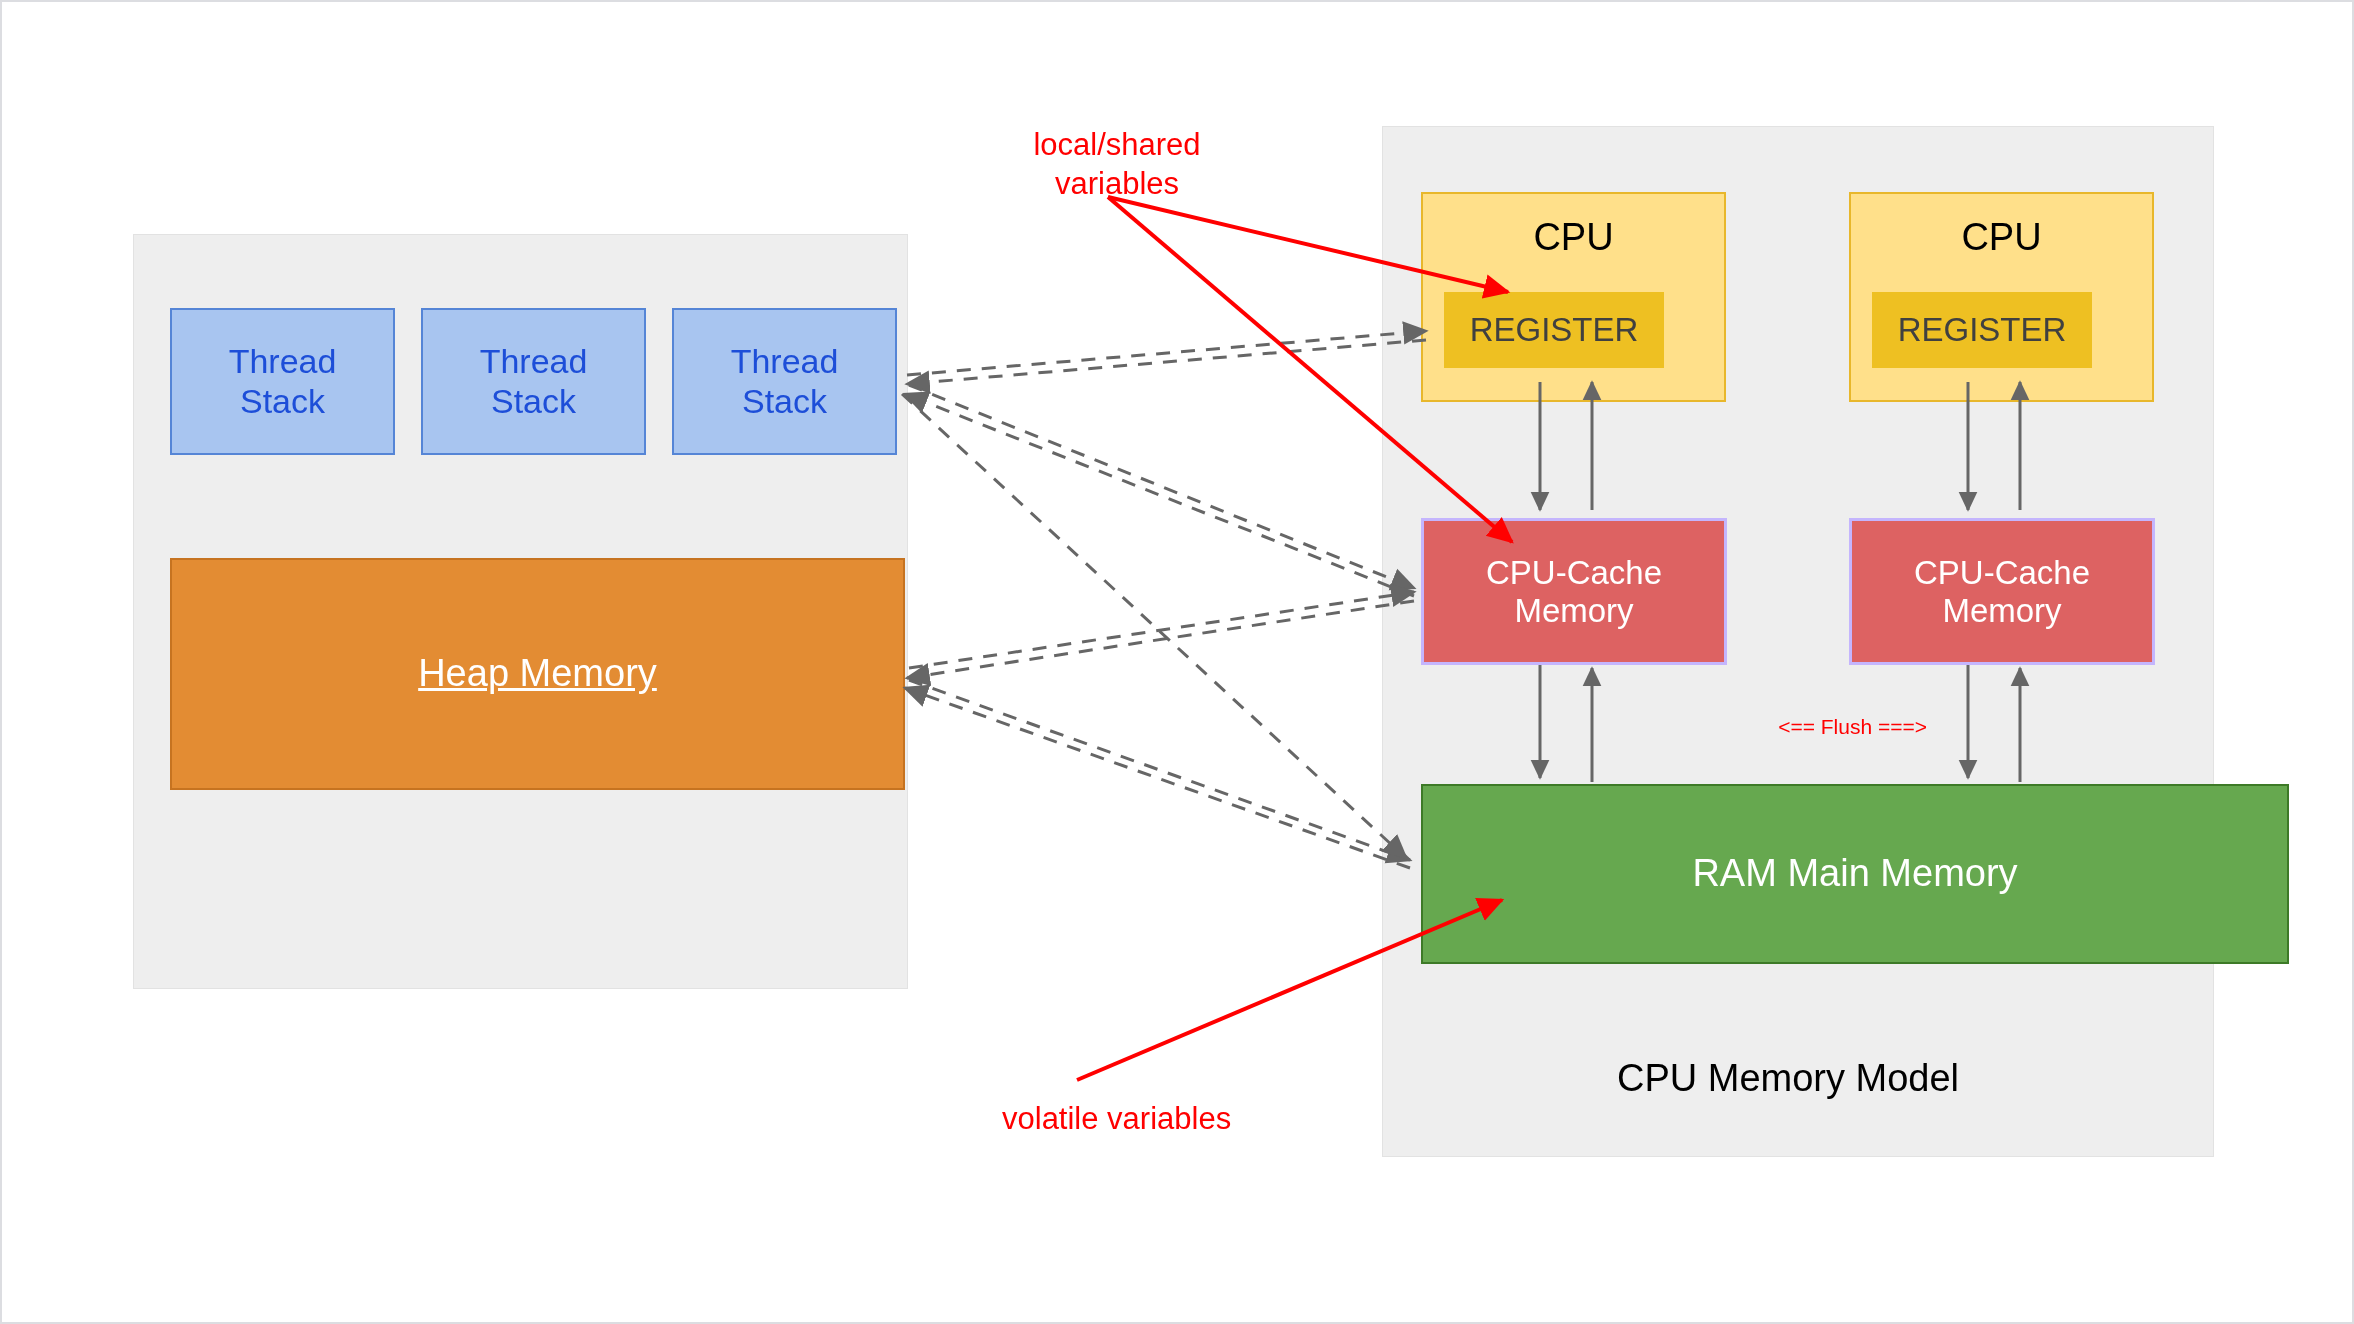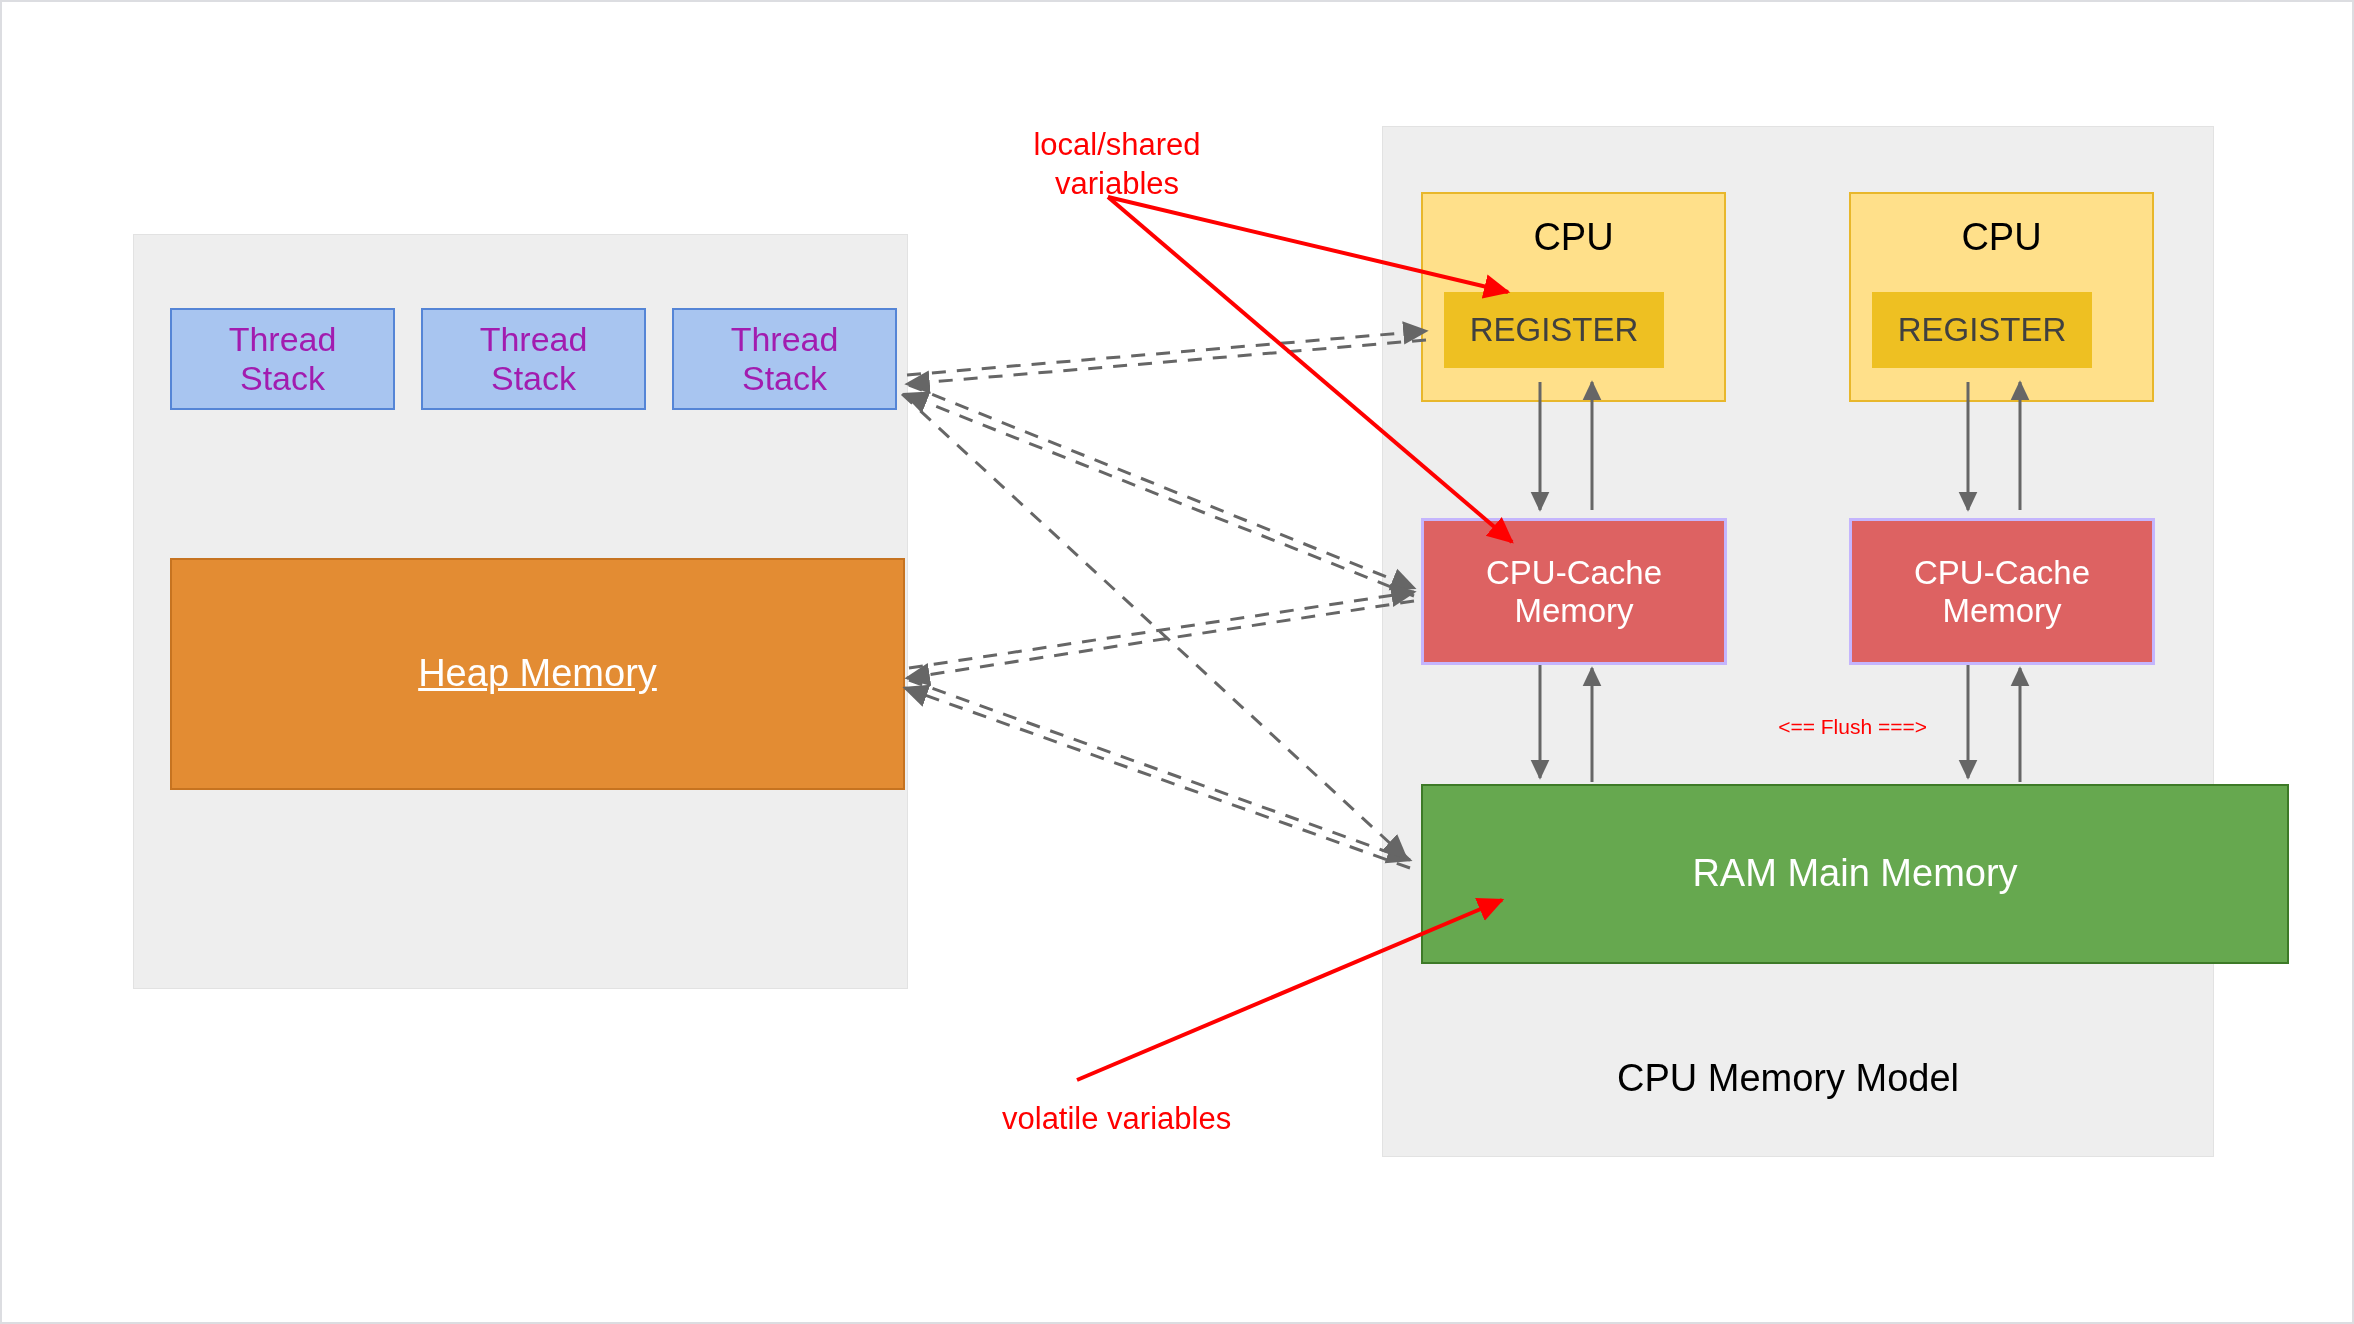--- a/index.html
+++ b/index.html
@@ -45,24 +45,24 @@
     align-items: center;
     justify-content: center;
     text-align: center;
     line-height: 1.15;
   }
 
   .thread-stack {
     background: #a8c5f0;
     border: 2px solid #5585d6;
     font-size: 34px;
-    color: #a21caf;
+    color: #1d4ed8;
     top: 306px;
     width: 112px;
-    height: 102px;
+    height: 147px;
   }
   #thread-stack-1 { left: 168px; }
   #thread-stack-2 { left: 422px; }
   #thread-stack-3 { left: 676px; }
   
   #thread-stack-1 { left: 168px; width: 225px; }
   #thread-stack-2 { left: 419px; width: 225px; }
   #thread-stack-3 { left: 670px; width: 225px; }
 
   #heap-memory {

